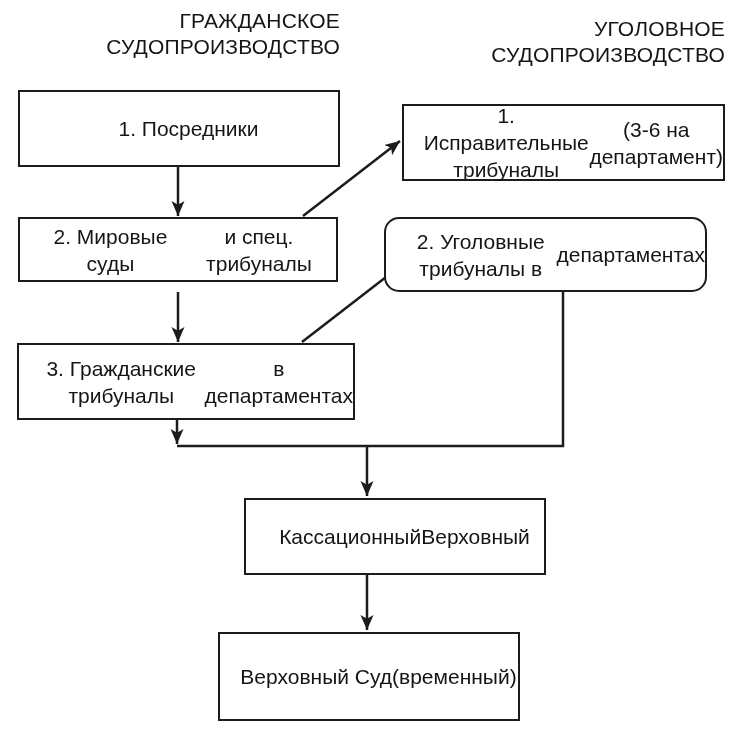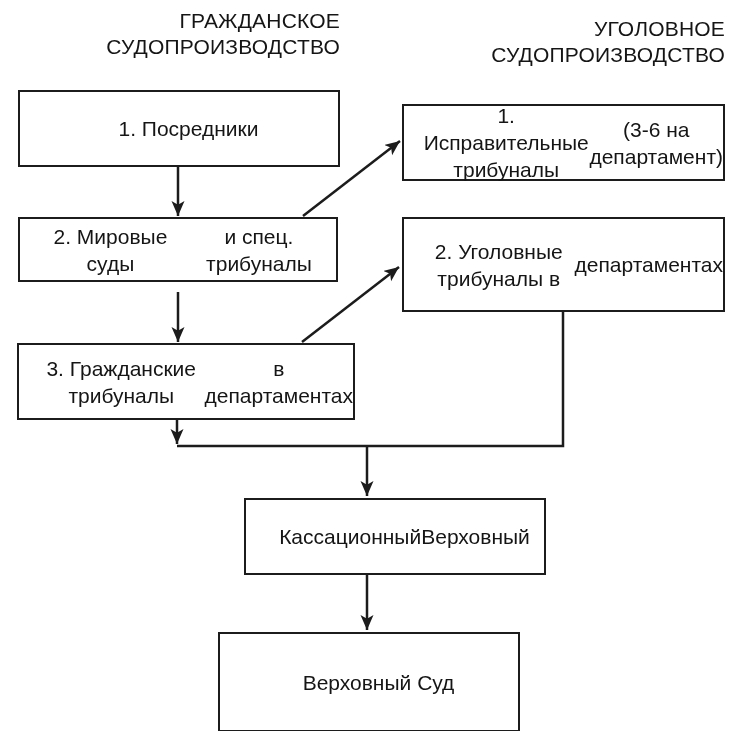--- a/index.html
+++ b/index.html
@@ -53,24 +53,24 @@
     justify-content: center;
     text-align: center;
     font-size: 21px;
     line-height: 27px;
     color: var(--text);
     padding-left: 19px;
   }
   .box-civil-1    { left: 18px;  top: 90px;  width: 322px; height: 77px; }
   .box-criminal-1 { left: 402px; top: 104px;  width: 323px; height: 77px; }
   .box-civil-2    { left: 18px;  top: 217px; width: 320px; height: 65px; }
-  .box-criminal-2 { left: 402px; top: 217px; width: 323px; height: 95px; }
+  .box-criminal-2 { left: 384px; top: 217px; width: 323px; height: 75px; border-radius: 15px; }
   .box-civil-3    { left: 17px;  top: 343px; width: 338px; height: 77px; }
   .box-cassation  { left: 218px; top: 498px; width: 302px; height: 77px; margin-left: 26px; }
-  .box-supreme    { left: 218px; top: 632px; width: 302px; height: 100px; }
+  .box-supreme    { left: 218px; top: 632px; width: 302px; height: 89px; }
 </style>
 </head>
 <body>
 
 <div class="canvas">
 
   <svg class="connectors" viewBox="0 0 744 731" xmlns="http://www.w3.org/2000/svg">
     <defs>
       <marker id="arrowhead" markerUnits="userSpaceOnUse" markerWidth="18" markerHeight="16" refX="15" refY="6.5" orient="auto">
         <path d="M0,0 L15,6.5 L0,13 L3.8,6.5 Z"></path>
@@ -119,15 +119,16 @@
     <div>в департаментах</div>
   </div>
 
   <div class="box box-cassation">
     <div>Кассационный</div>
     <div>Верховный</div>
   </div>
 
   <div class="box box-supreme">
     <div>Верховный Суд</div>
+    <div>(временный)</div>
   </div>
 
 </div>
 
 </body></html>

